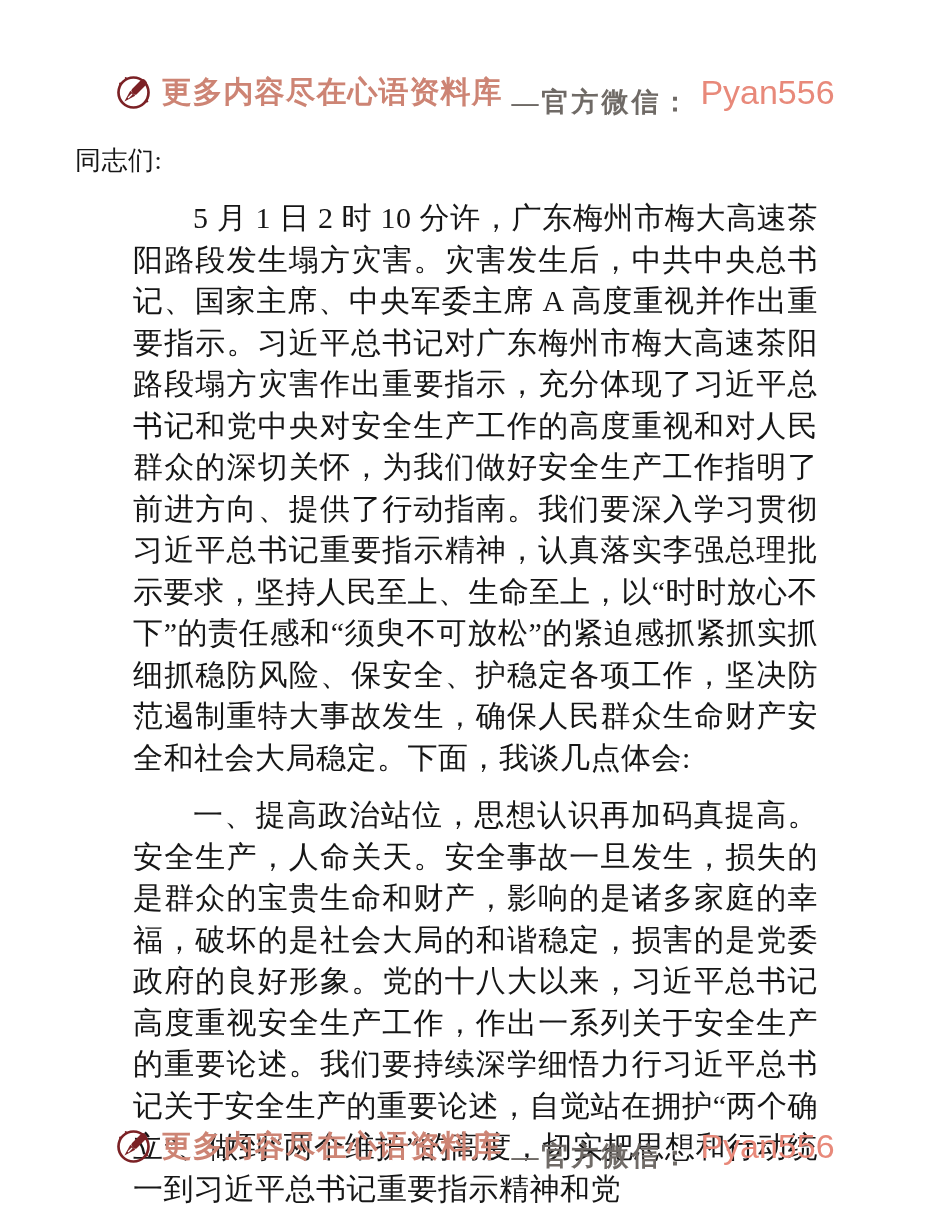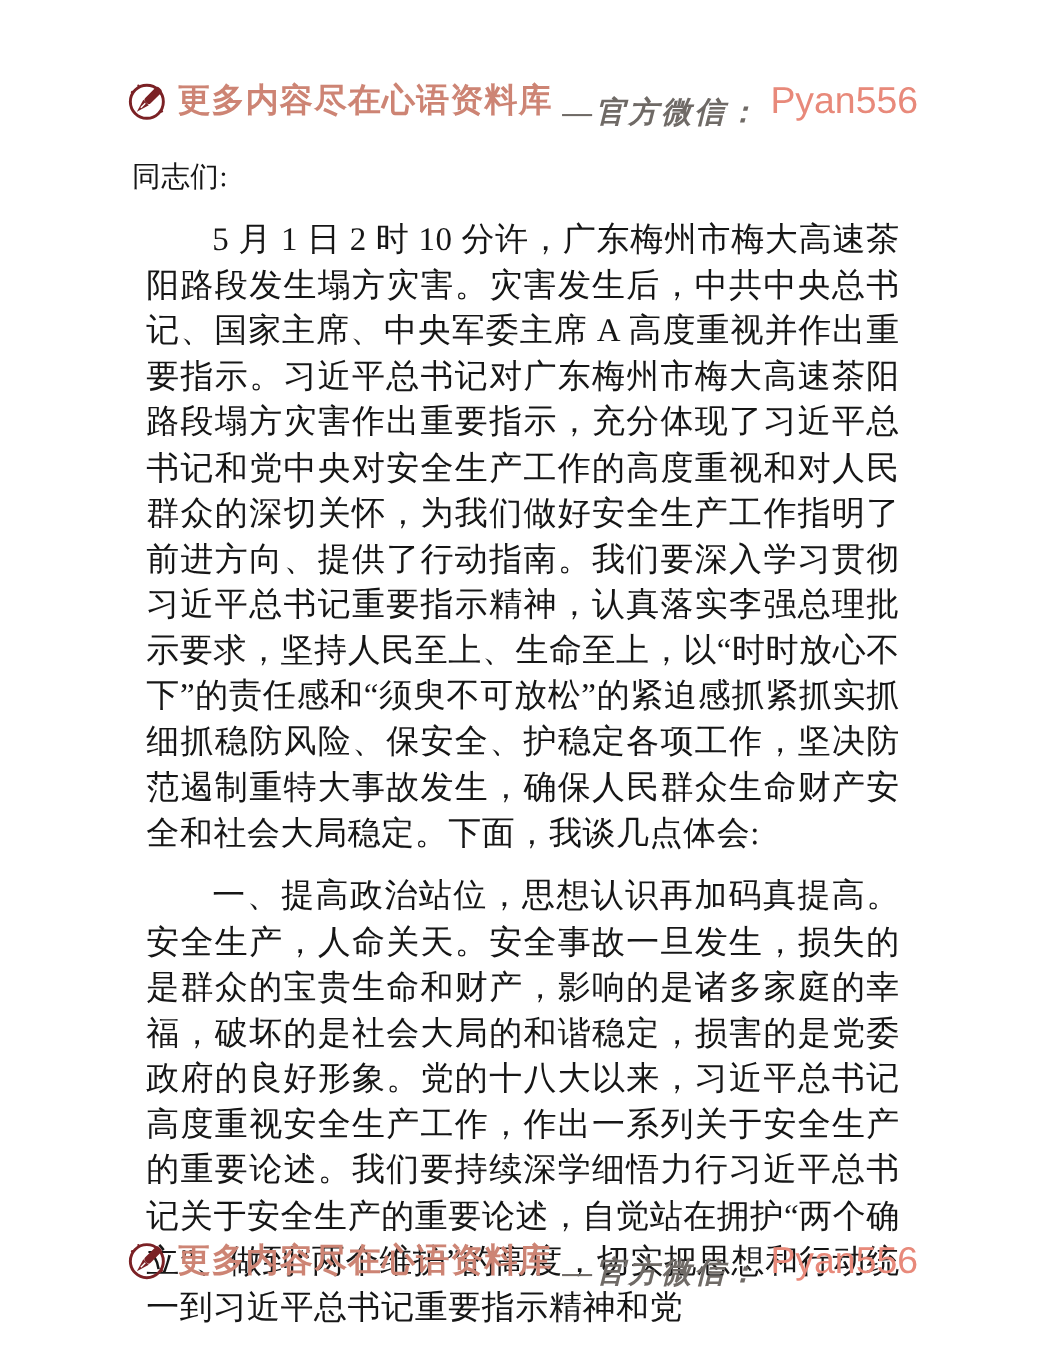--- a/index.html
+++ b/index.html
@@ -41,21 +41,20 @@
     font-size: 30px;
     font-weight: bold;
     color: #cd8474;
     letter-spacing: 1px;
     line-height: 40px;
     white-space: nowrap;
   }
   .wechat-label {
     font-size: 27px;
     font-weight: bold;
-    font-style: italic;
     color: #6f6a66;
     letter-spacing: 3px;
     white-space: nowrap;
     margin-top: 20px;
   }
   .wechat-id {
     font-family: "Liberation Sans", "DejaVu Sans", sans-serif;
     font-size: 34px;
     color: #e8897a;
     white-space: nowrap;
@@ -64,21 +63,21 @@
   .doc-title {
     margin: 22px 133px 0 133px;
     font-size: 27px;
     font-weight: normal;
     text-align: center;
     letter-spacing: 1.5px;
     line-height: 36px;
     white-space: nowrap;
   }
   .salutation {
-    margin: 20px 132px 0 120px;
+    margin: 20px 132px 0 75px;
     font-size: 26px;
     line-height: 41px;
     letter-spacing: 0.5px;
   }
   .para {
     margin: 16px 132px 0 133px;
     font-size: 30px;
     line-height: 41.5px;
     letter-spacing: 0.5px;
     text-align: justify;

